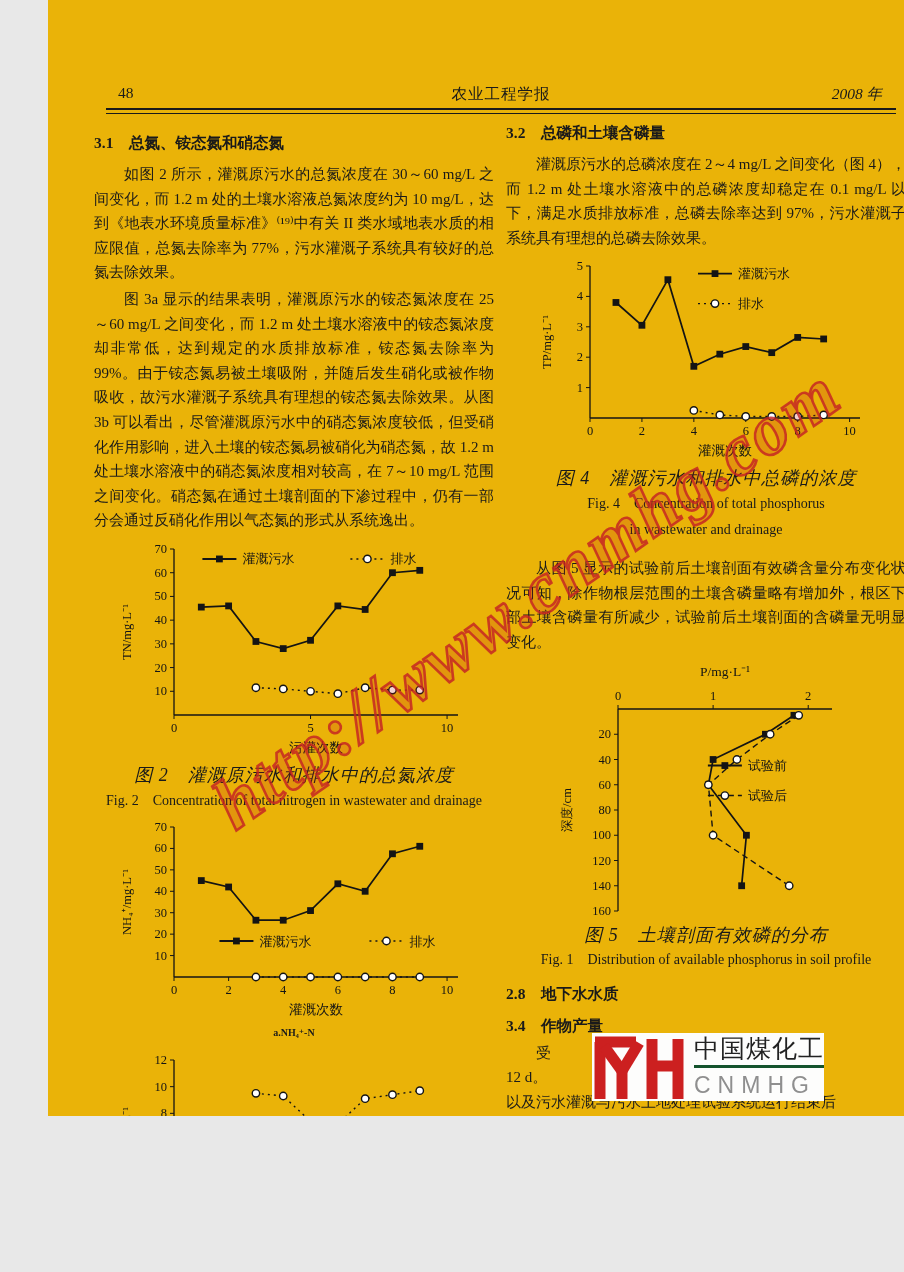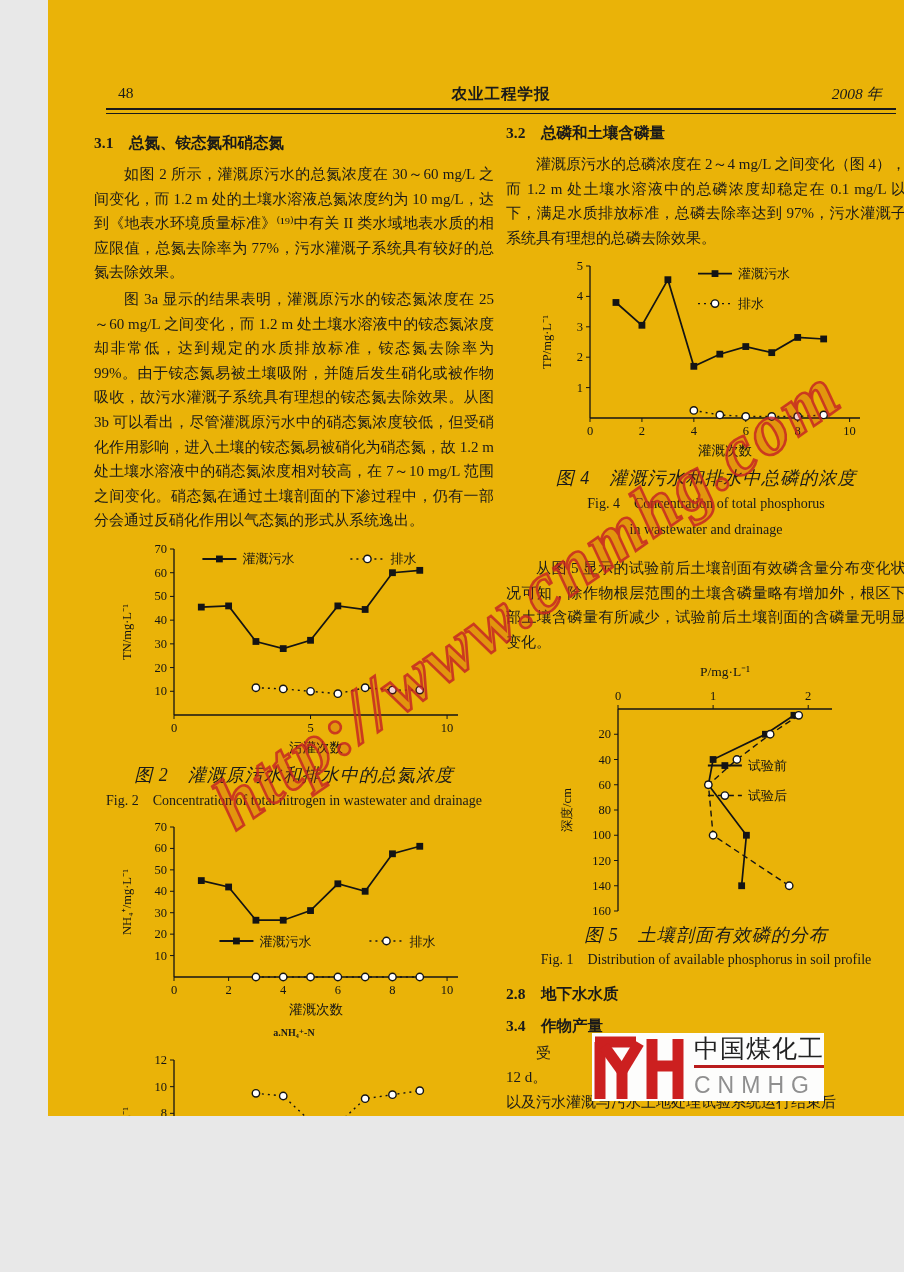--- a/index.html
+++ b/index.html
@@ -1,21 +1,21 @@
 <!DOCTYPE html>
 <html><head>
 <meta charset="utf-8">
 <style>
   html,body{margin:0;padding:0;background:#e8e8e8;}
   .page{position:relative;width:904px;height:1116px;background:#eab308;overflow:hidden;
         font-family:"Liberation Serif","DejaVu Serif",serif;color:#1a1a1a;margin-left:48px;}
   
   .hdr{position:absolute;top:84px;left:60px;right:58px;height:22px;font-size:15.5px;}
   .hdr .pgno{position:absolute;left:10px;top:0;}
-  .hdr .jrnl{position:absolute;left:0;right:0;top:0;text-align:center;letter-spacing:1px;font-weight:bold;}
+  .hdr .jrnl{position:absolute;left:0;right:0;top:0;text-align:center;letter-spacing:1px;}
   .hdr .yr{position:absolute;right:12px;top:0;font-style:italic;}
   .rule{position:absolute;top:108px;left:58px;width:790px;height:3px;
         border-top:2px solid #1a1a1a;border-bottom:1px solid #1a1a1a;}
   
   .col{position:absolute;top:122px;width:400px;font-size:15px;line-height:24.6px;text-align:justify;}
   .col-l{left:46px;}
   .col-r{left:458px;}
   h2.sec{font-size:16.5px;margin:4px 0 14px 0;line-height:24px;}
   h3.sub{font-size:15.5px;margin:10px 0 8px 0;line-height:22px;}
   p.body{margin:2px 0;text-indent:2em;}
@@ -31,21 +31,21 @@
     color:rgba(197,35,35,0.20);-webkit-text-stroke:2.6px rgba(197,35,35,0.82);}
   
   .p4{position:relative;margin-top:4px;}
   .p4 .ln{white-space:nowrap;}
   .p4 .ind{display:inline-block;width:2em;}
   .sp1{display:inline-block;width:152px;}
   .sp2{display:inline-block;width:140px;}
   .logo{position:absolute;left:86px;top:-8px;z-index:5;background:#fdfdfc;display:flex;align-items:flex-start;}
   .logo .txt{margin-left:10px;}
   .logo .t1{font-size:25px;color:#222;letter-spacing:1px;line-height:30px;
-            border-bottom:3px solid #b91c1c;padding-bottom:2px;font-family:"Liberation Sans",sans-serif;}
+            border-bottom:3px solid #14532d;padding-bottom:2px;font-family:"Liberation Sans",sans-serif;}
   .logo .t2{font-size:23px;color:#8f8f8f;letter-spacing:7px;line-height:30px;margin-top:2px;
             font-family:"Liberation Sans",sans-serif;}
 </style>
 </head>
 <body>
 
 <div class="page">
 
   <div class="hdr">
     <span class="pgno">48</span>

